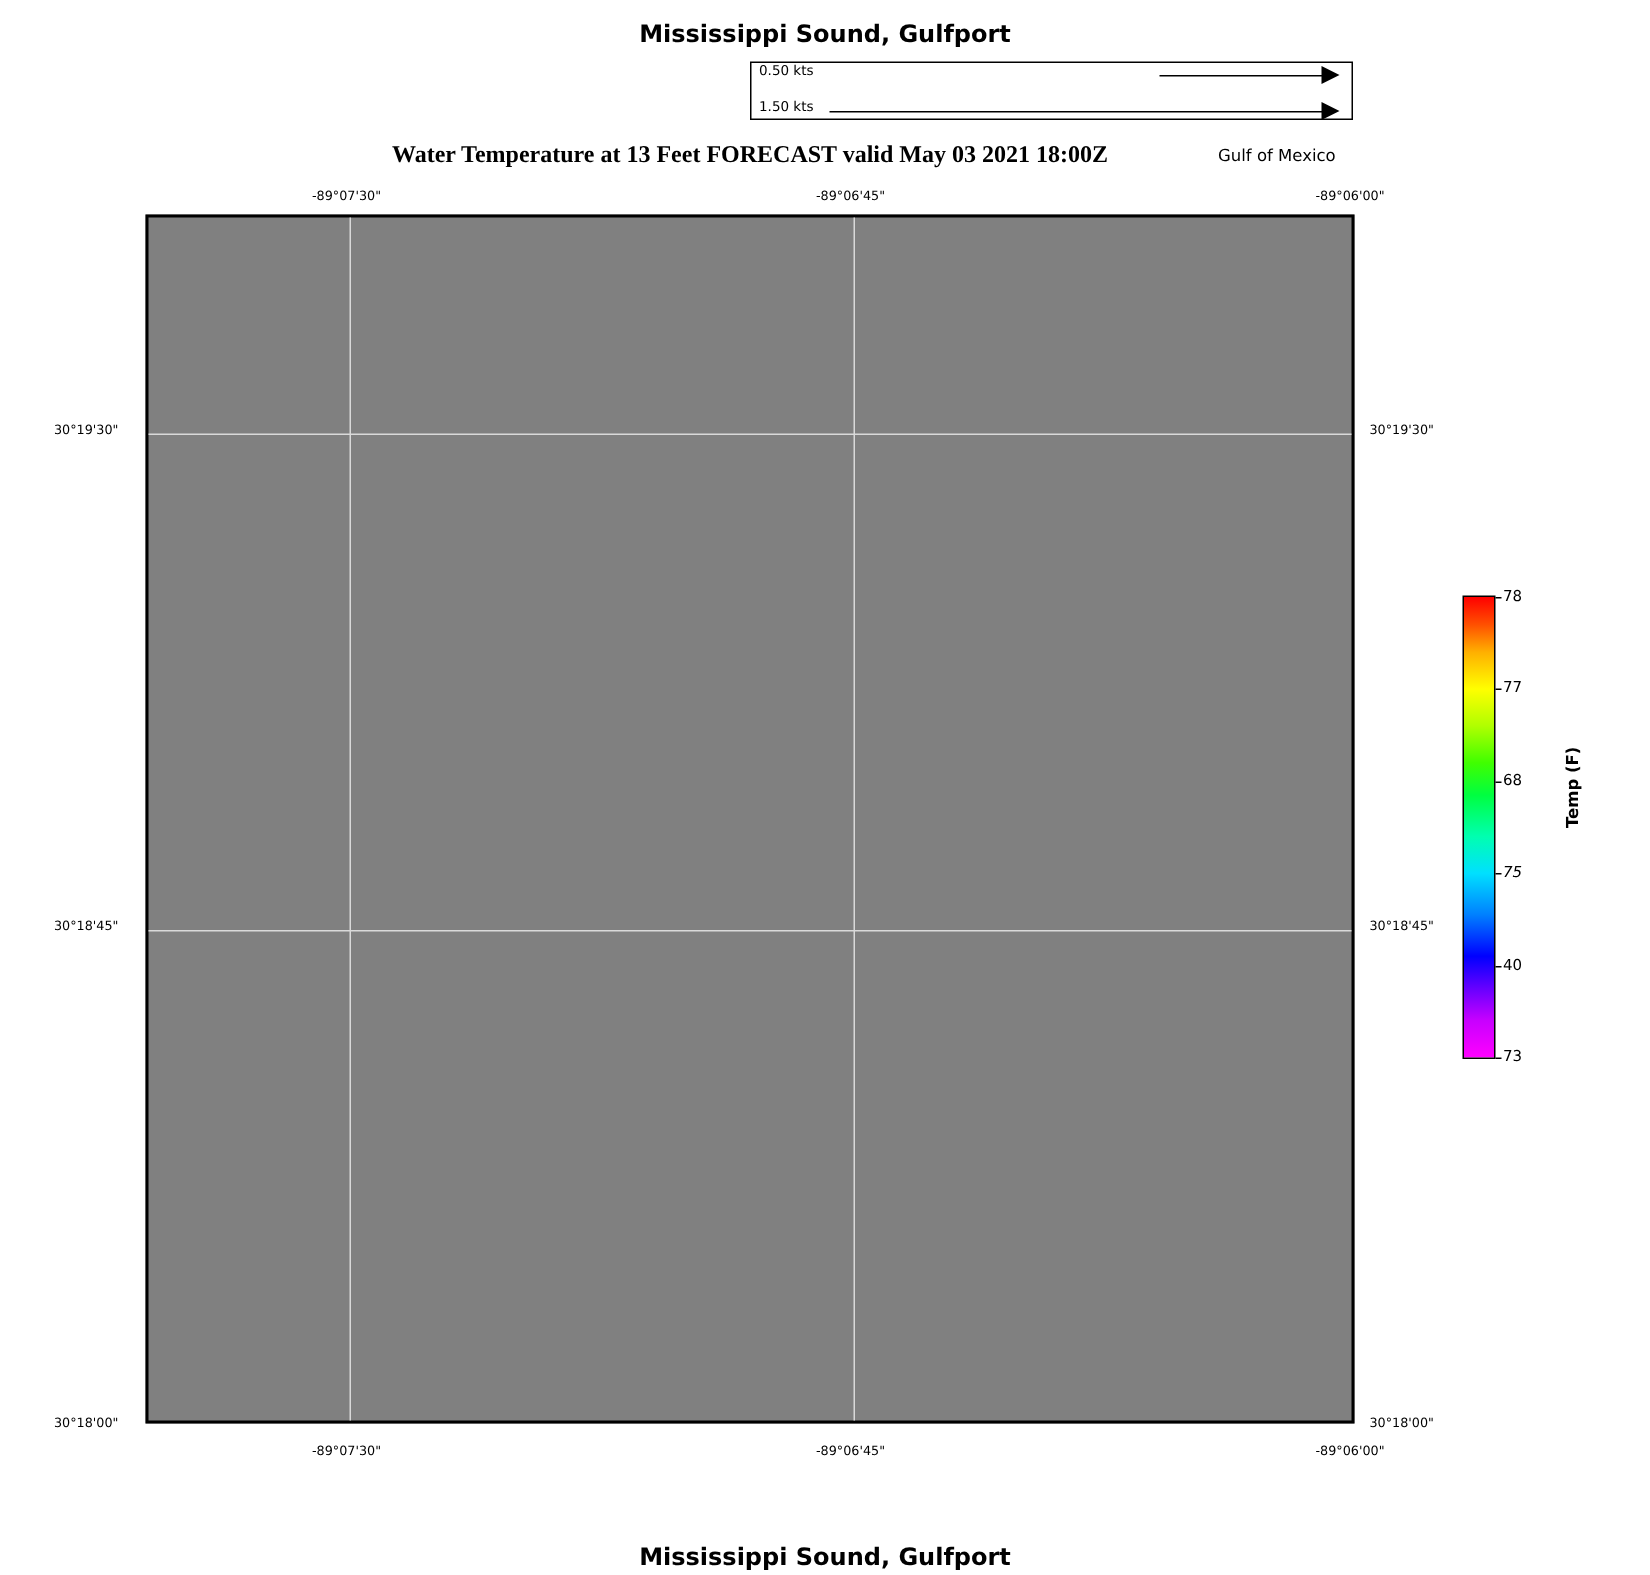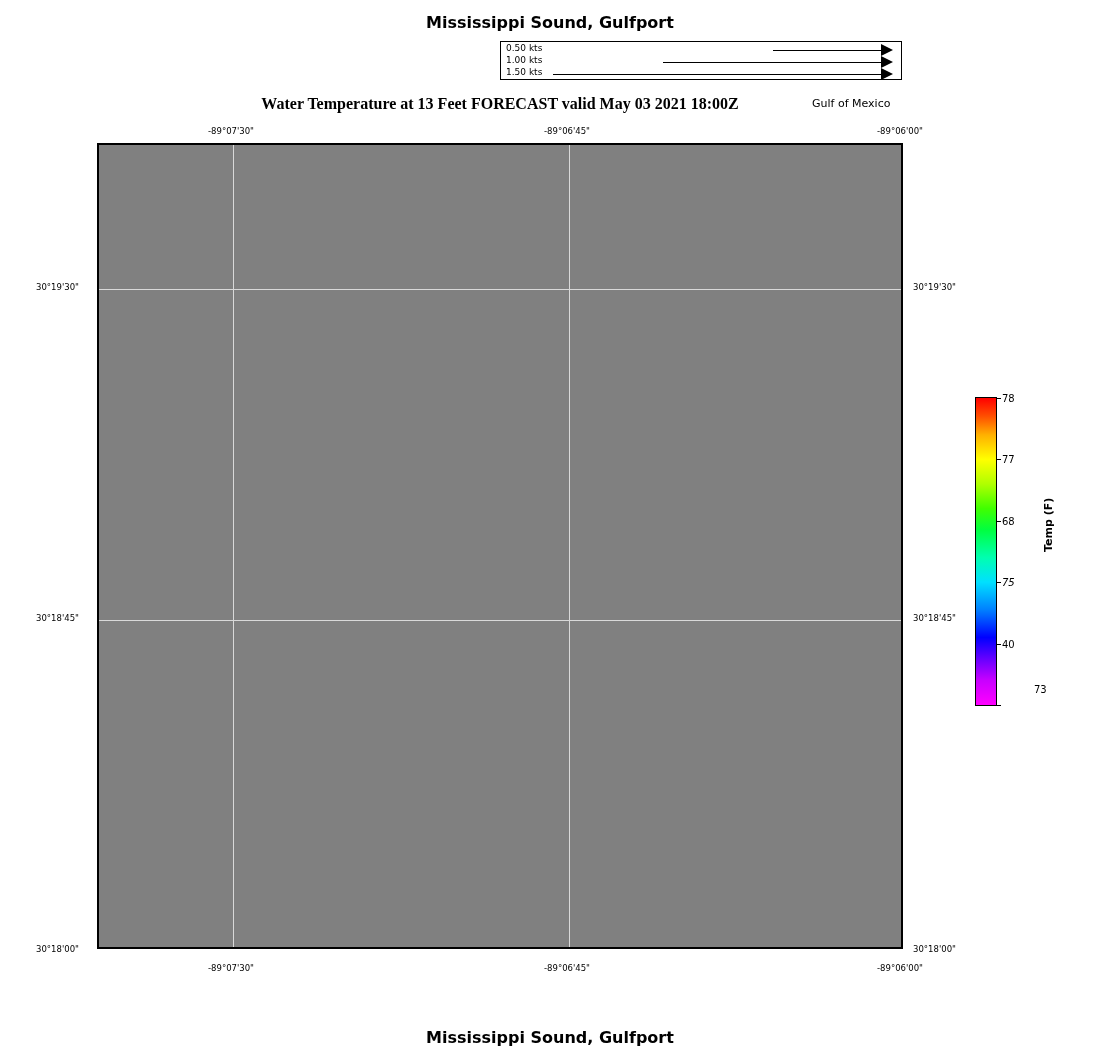--- a/index.html
+++ b/index.html
@@ -198,25 +198,20 @@
 <body>
 
 <div id="main-title">Mississippi Sound, Gulfport</div>
 
 <div id="vector-key">
   <div class="key-row" style="top:2px;">
     <span class="key-label">0.50 kts</span>
     <span class="key-shaft" style="left:272px; width:110px;"></span>
     <span class="key-arrow" style="left:380px;"></span>
   </div>
-  <div class="key-row" style="top:14px;">
-    <span class="key-label">1.00 kts</span>
-    <span class="key-shaft" style="left:162px; width:220px;"></span>
-    <span class="key-arrow" style="left:380px;"></span>
-  </div>
   <div class="key-row" style="top:26px;text-align:right;">
     <span class="key-label">1.50 kts</span>
     <span class="key-shaft" style="left:52px; width:330px;"></span>
     <span class="key-arrow" style="left:380px;"></span>
   </div>
 </div>
 
 <div id="subtitle">Water Temperature at 13 Feet FORECAST valid May 03 2021 18:00Z</div>
 <div id="region-label">Gulf of Mexico</div>
 
@@ -240,21 +235,21 @@
 <div class="tick-label tick-left" style="left:36px; top:949px;">30°18'00"</div>
 
 <div class="tick-label tick-right" style="left:913px; top:287px;">30°19'30"</div>
 <div class="tick-label tick-right" style="left:913px; top:618px;">30°18'45"</div>
 <div class="tick-label tick-right" style="left:913px; top:949px;">30°18'00"</div>
 
 <div id="colorbar-wrap">
   <div id="colorbar"></div>
 
   <div class="cb-tickmark" style="top:308px;"></div>
-  <div class="cb-tick" style="top:292px;margin-left:32px;">73</div>
+  <div class="cb-tick" style="top:308px;">73</div>
 
   <div class="cb-tickmark" style="top:246.6px;"></div>
   <div class="cb-tick" style="top:246.6px;">40</div>
 
   <div class="cb-tickmark" style="top:185.2px;"></div>
   <div class="cb-tick" style="top:185.2px;font-style:italic;">75</div>
 
   <div class="cb-tickmark" style="top:123.8px;"></div>
   <div class="cb-tick" style="top:123.8px;">68</div>
 

